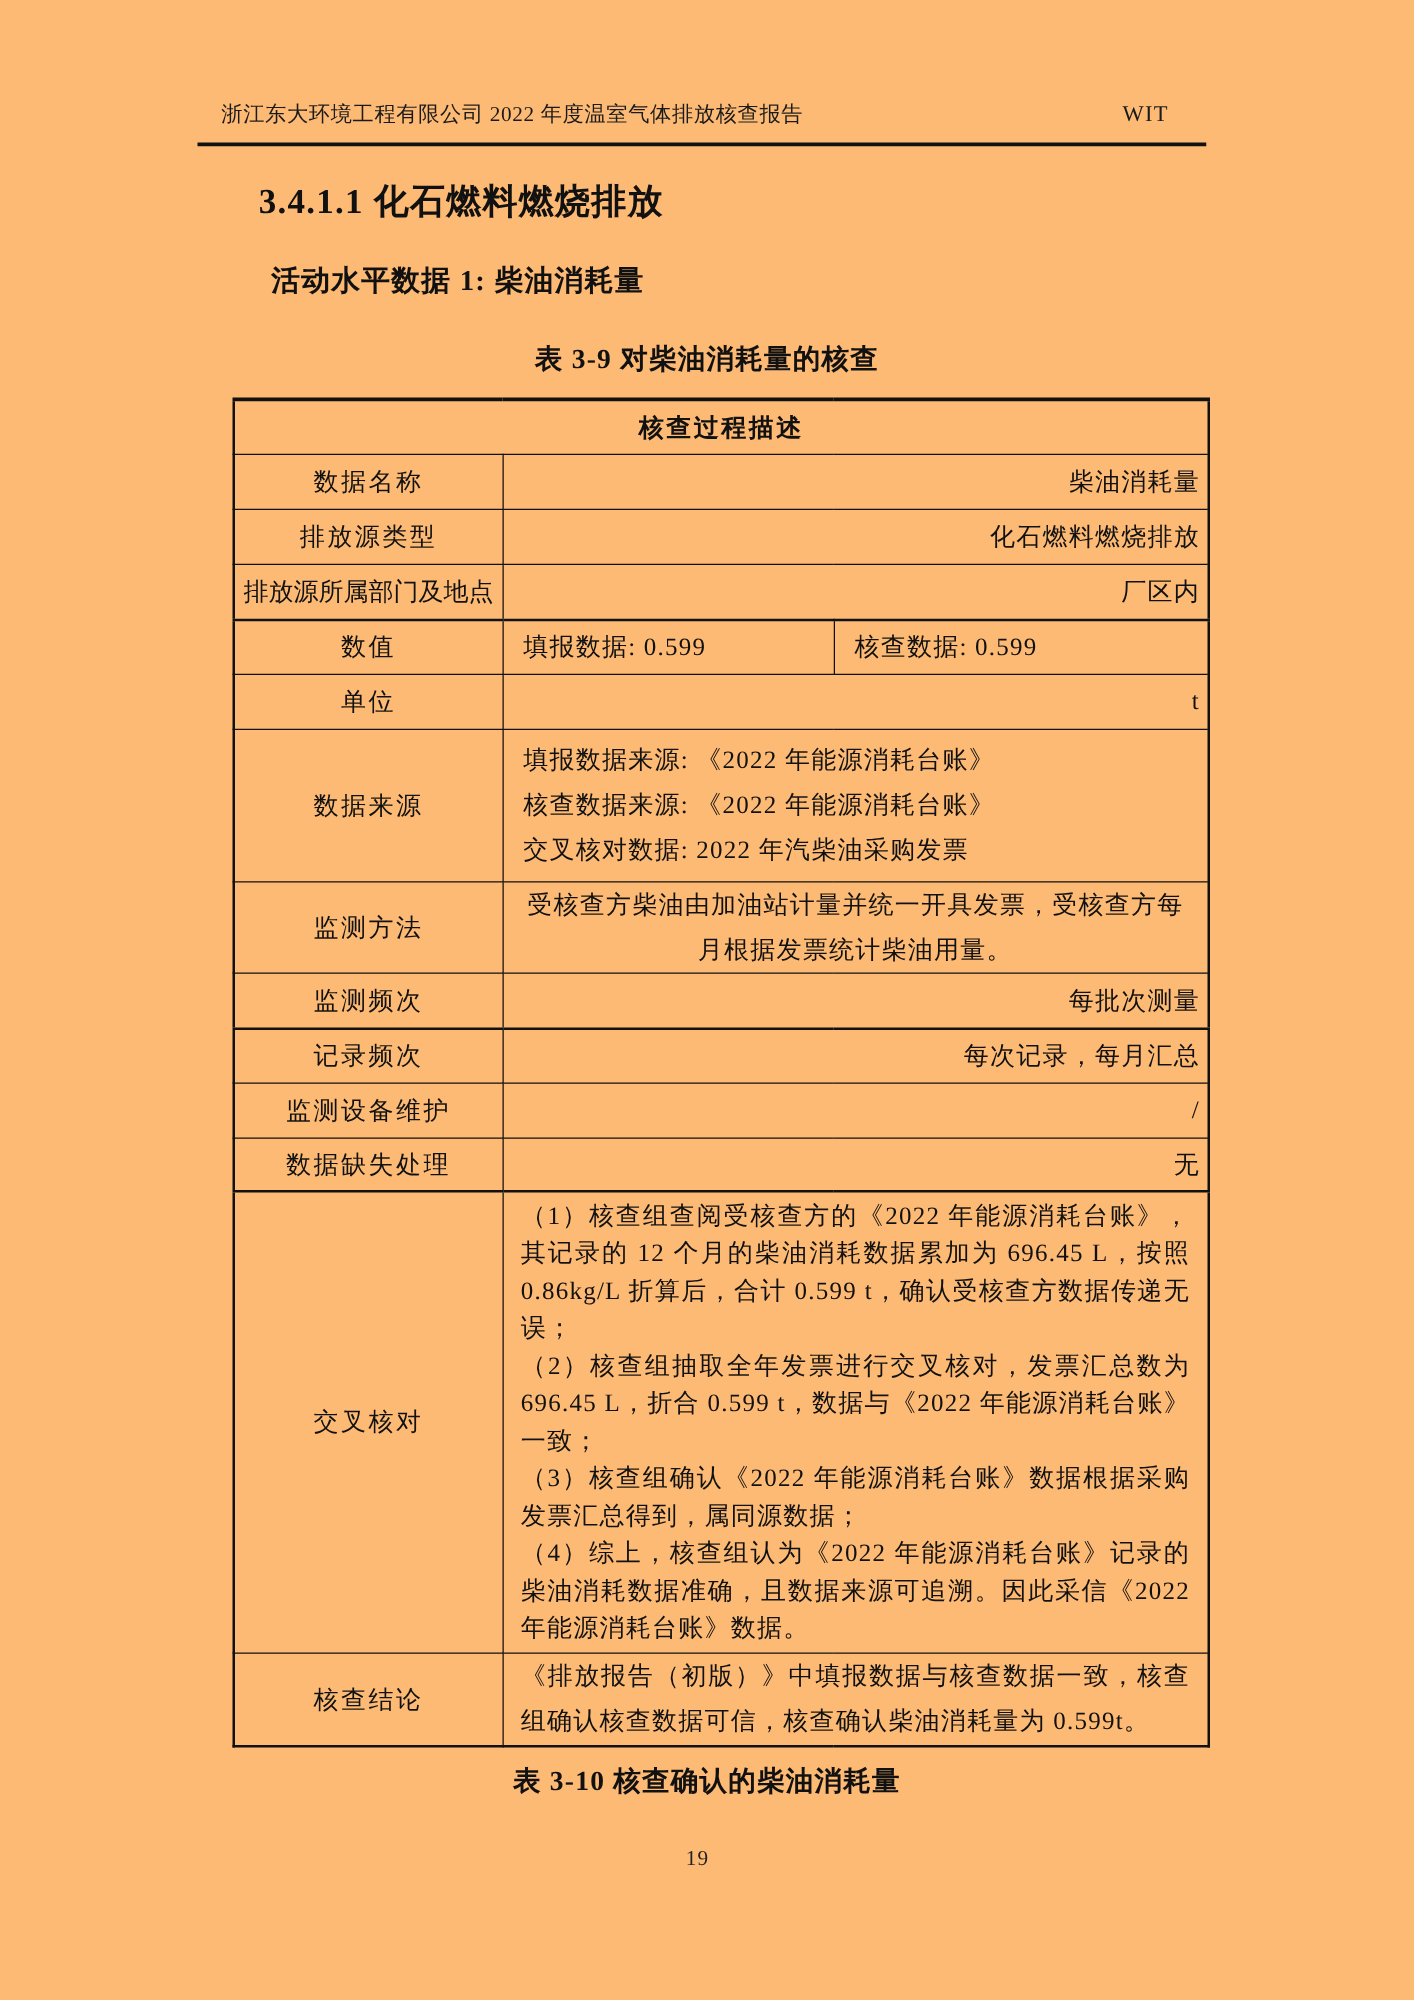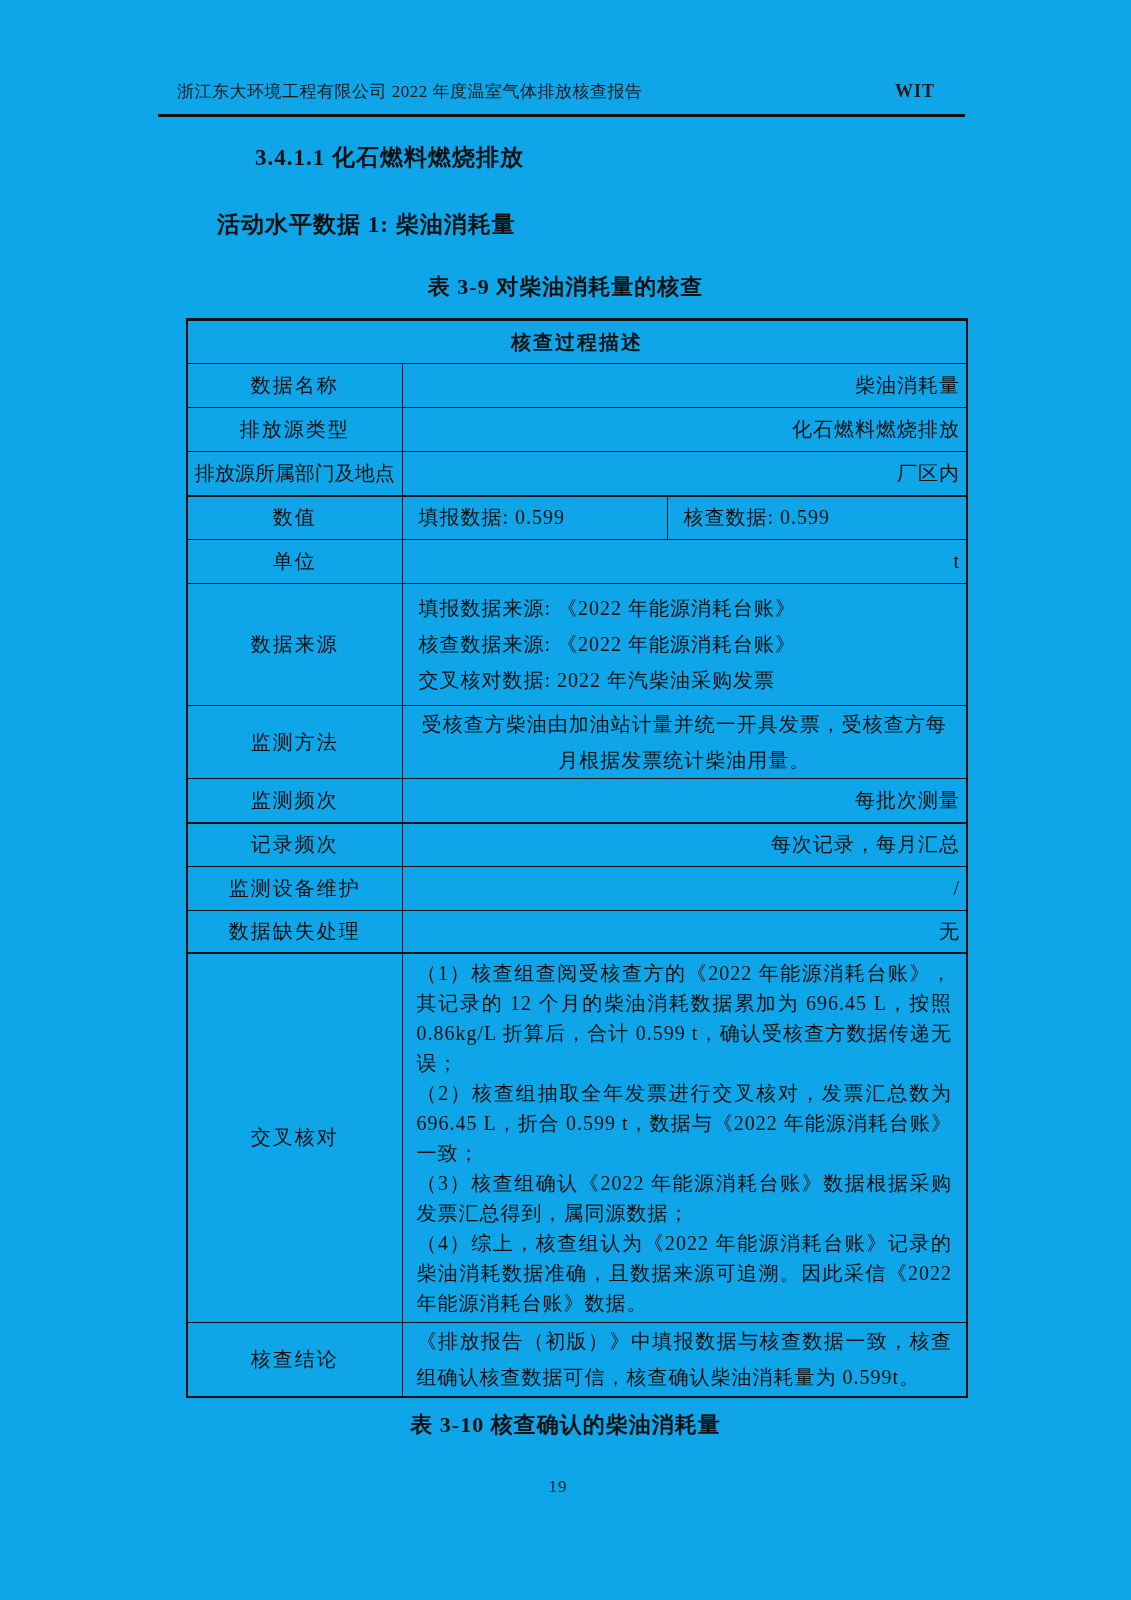--- a/index.html
+++ b/index.html
@@ -1,32 +1,32 @@
 <!DOCTYPE html>
 <html><head>
 <meta charset="utf-8">
 <style>
   html, body { margin:0; padding:0; background:#ffffff; }
   .page {
-    position:relative; width:1131px; height:1600px; background:#0ea5e9;
+    position:relative; width:1131px; height:1600px; background:#fdba74;
     font-family:"Liberation Serif","DejaVu Serif",serif; color:#111;
     overflow:hidden;
   }
   
   .doc-header {
     position:absolute; top:80px; left:177px; width:758px;
     display:flex; justify-content:space-between; align-items:baseline;
     font-size:17px; letter-spacing:0.5px; color:#1a1a1a;
   }
-  .doc-header .wit { font-size:18px; letter-spacing:1px; font-weight:700; }
+  .doc-header .wit { font-size:18px; letter-spacing:1px; font-weight:400; }
   .header-rule {
     position:absolute; top:114px; left:158px; width:807px; height:3px; background:#111;
   }
   
-  .h-section   { position:absolute; top:142px; left:207px; font-size:23px; font-weight:bold; letter-spacing:1px;margin-left:48px; }
+  .h-section   { position:absolute; top:142px; left:207px; font-size:28px; font-weight:bold; letter-spacing:1px; }
   .h-activity  { position:absolute; top:209px; left:217px; font-size:23px; font-weight:bold; letter-spacing:1px; }
   .caption     { position:absolute; left:0; width:1131px; text-align:center; font-weight:bold; }
   .caption-9   { top:272px; font-size:22px; letter-spacing:1px; }
   .caption-10  { top:1410px; font-size:22px; letter-spacing:1px; }
   
   table.vtable {
     position:absolute; top:318px; left:186px; width:780px;
     border-collapse:collapse; table-layout:fixed;
     border:2px solid #111; border-top:3px solid #111; border-bottom:2px solid #111;
   }

